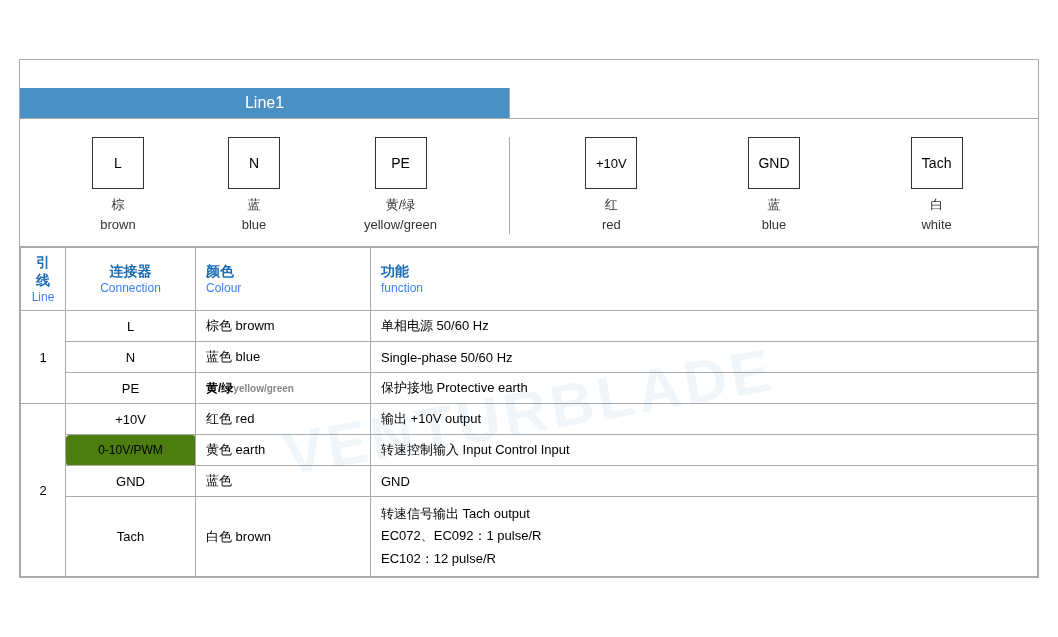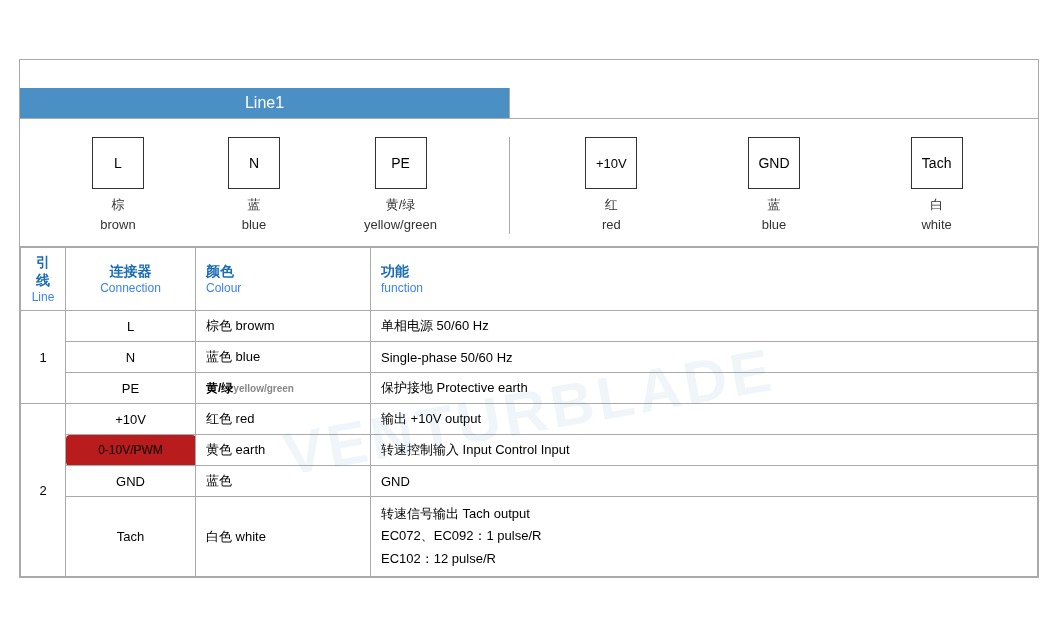--- a/index.html
+++ b/index.html
@@ -243,34 +243,34 @@
       </tr>
 
       <tr>
         <td class="col-line row-line-num" rowspan="4">2</td>
         <td class="col-connection">+10V</td>
         <td class="col-colour">红色 red</td>
         <td class="col-function">输出 +10V output</td>
       </tr>
 
       <tr>
-        <td class="col-connection" style="font-size:12px; background:#b91c1c; border-radius:4px;">0-10V/PWM</td>
+        <td class="col-connection" style="font-size:12px; background:#4d7c0f; border-radius:4px;">0-10V/PWM</td>
         <td class="col-colour">黄色 earth</td>
         <td class="col-function">转速控制输入 Input Control Input</td>
       </tr>
 
       <tr>
         <td class="col-connection">GND</td>
         <td class="col-colour">蓝色</td>
         <td class="col-function">GND</td>
       </tr>
 
       <tr>
         <td class="col-connection">Tach</td>
-        <td class="col-colour">白色 white</td>
+        <td class="col-colour">白色 brown</td>
         <td class="col-function" style="line-height:1.7;">
           转速信号输出 Tach output<br>
           EC072、EC092：1 pulse/R<br>
           EC102：12 pulse/R
         </td>
       </tr>
     </tbody>
       </table>
   </div>
 </div>

